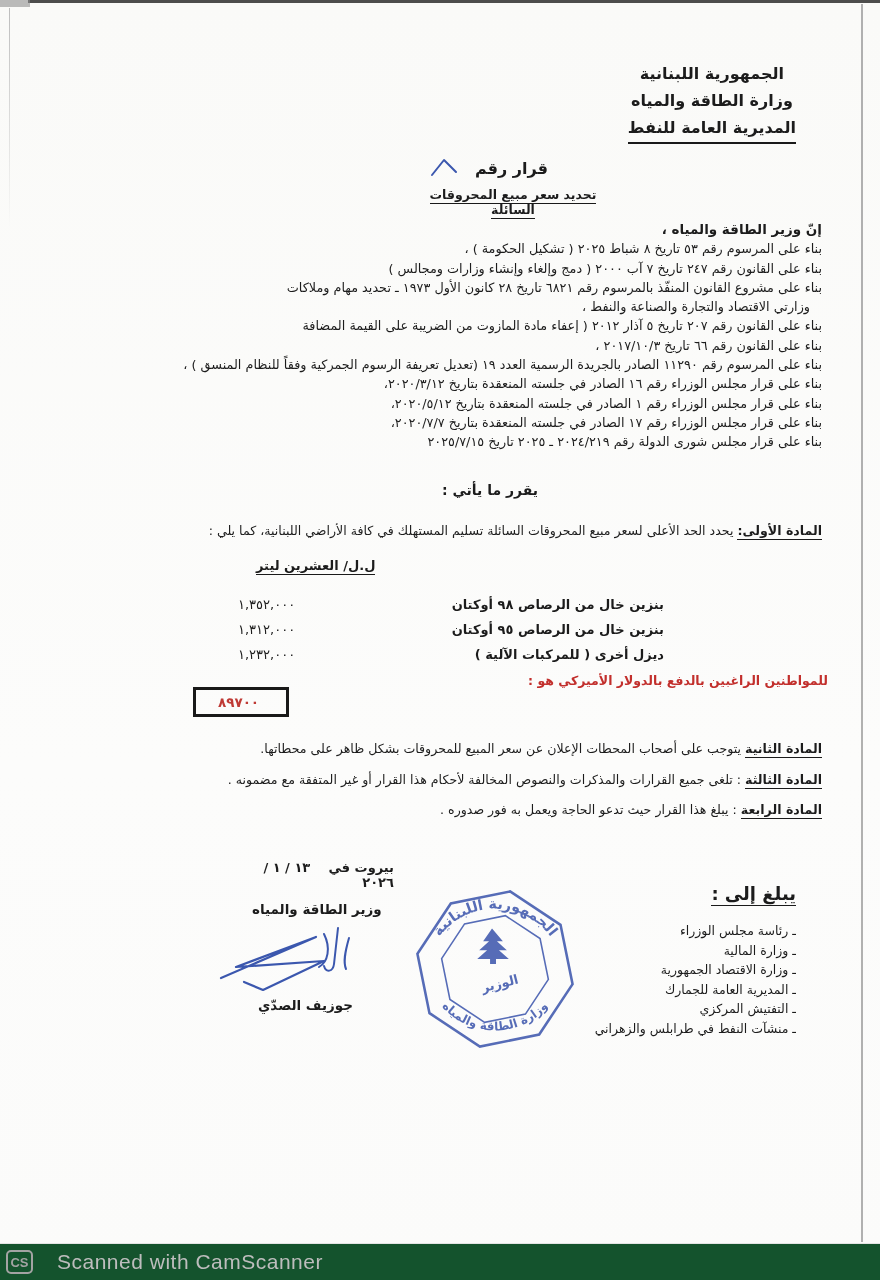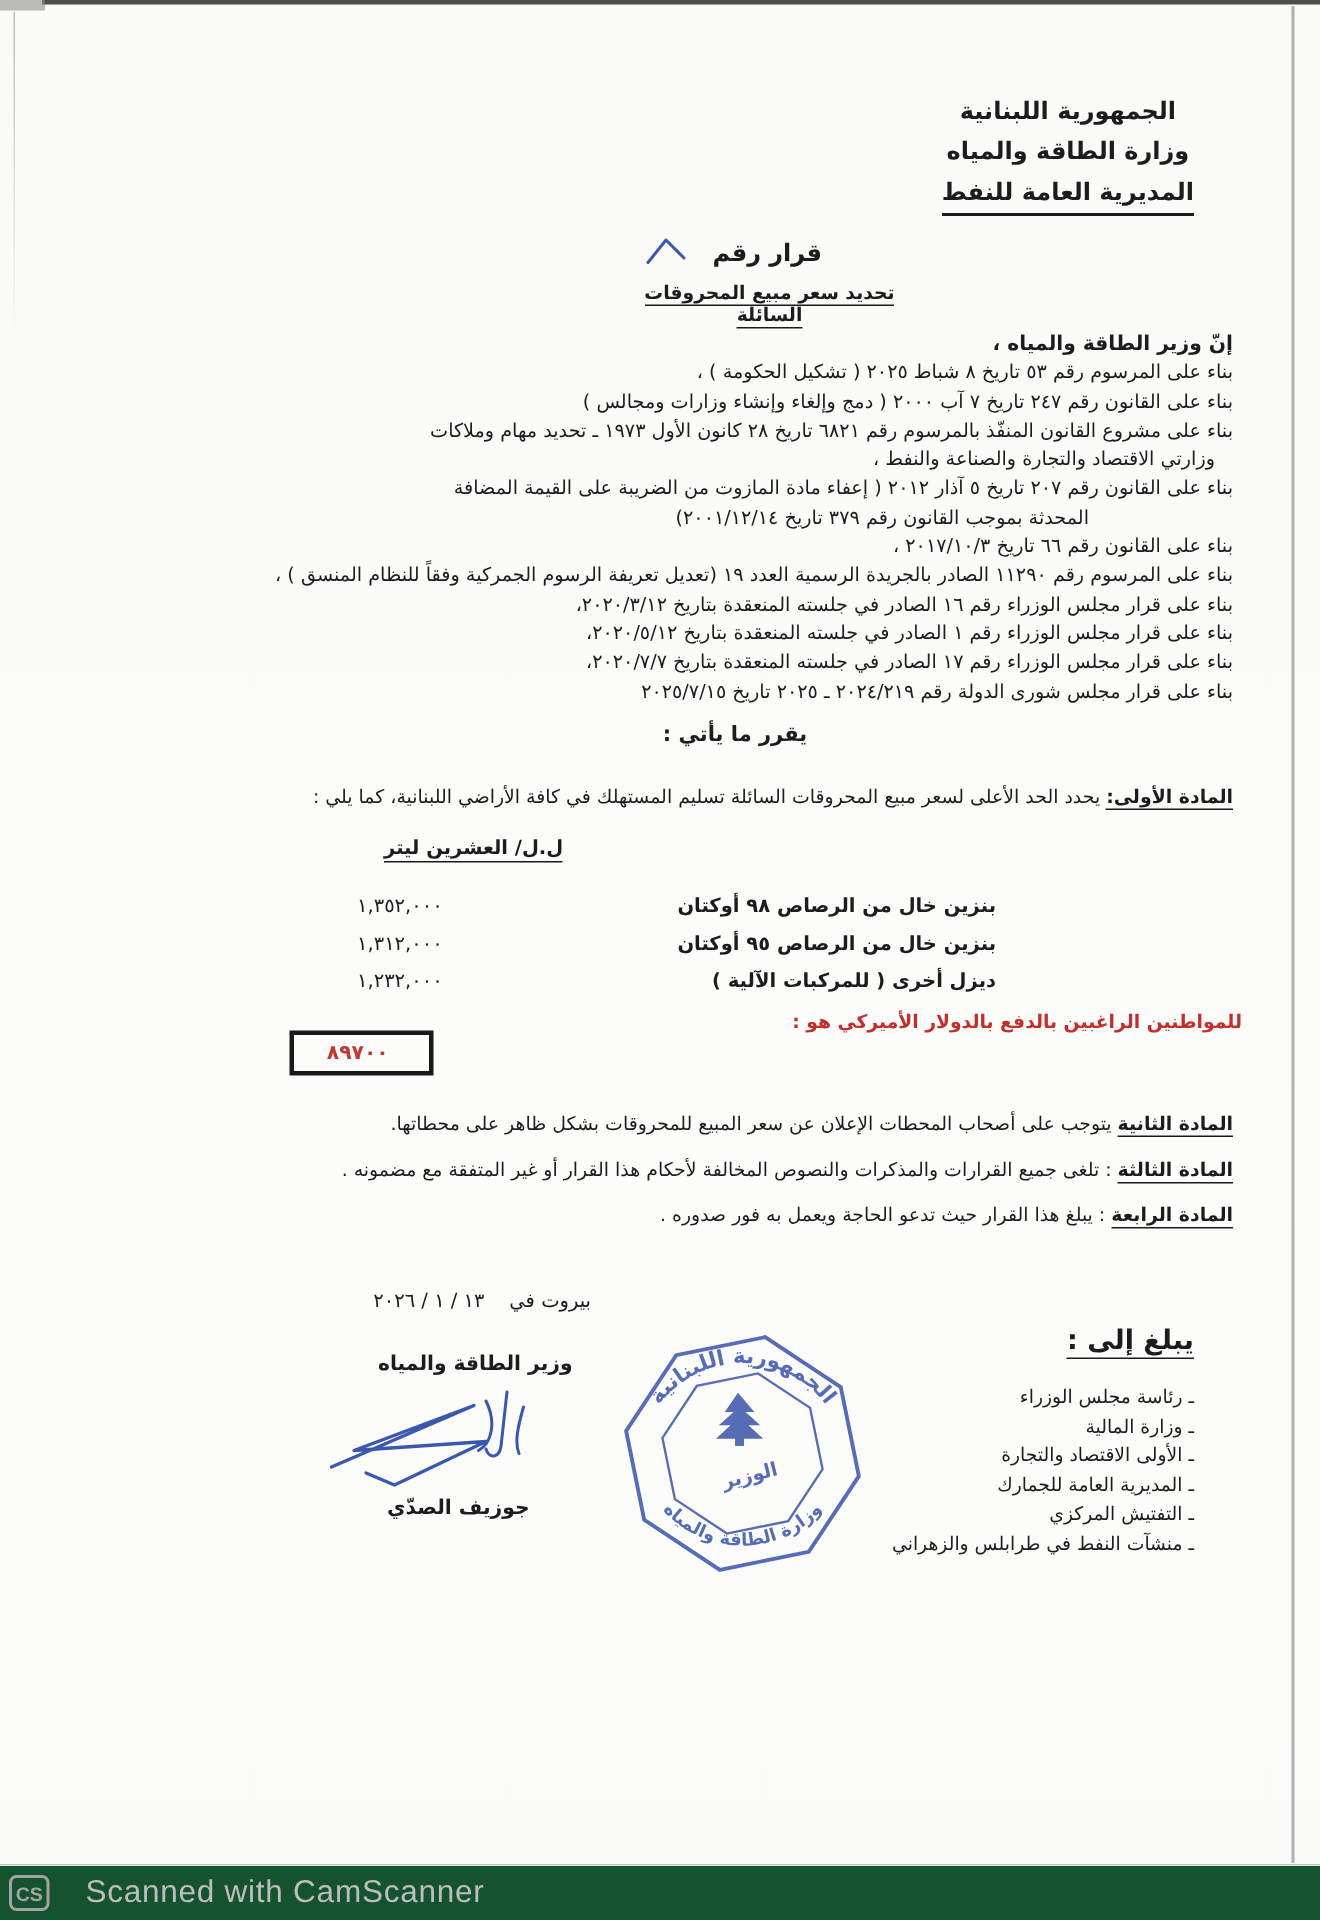--- a/index.html
+++ b/index.html
@@ -56,21 +56,21 @@
 
   .rate-box { position:absolute; top:687px; left:193px; width:96px; height:30px;
     border:3px solid #191919; display:flex; align-items:center; justify-content:center;
     color:#bf3a35; font-size:13.5px; font-weight:600; letter-spacing:5px; padding-right:5px; }
 
   .article-two   { position:absolute; top:741px; right:58px; width:770px; }
   .article-three { position:absolute; top:772px; right:58px; width:770px; }
   .article-four  { position:absolute; top:802px; right:58px; width:770px; }
 
   .place-date { position:absolute; top:860px; left:228px; width:166px;
-    font-size:13px; font-weight:400; text-align:right; }
+    font-size:13px; font-weight:700; text-align:right; }
   .minister-title { position:absolute; top:901px; left:252px; font-size:13.5px; font-weight:700; }
   .signature { position:absolute; top:920px; left:216px; width:155px; height:82px; }
   .minister-name { position:absolute; top:997px; left:258px; font-size:13.5px; font-weight:700; }
 
   .stamp { position:absolute; top:885px; left:396px; width:198px; height:168px; opacity:.88; }
 
   .distribution { position:absolute; top:883px; right:84px; text-align:right; font-size:12.5px; }
   .distribution .head { font-weight:700; font-size:18px; border-bottom:1.5px solid #1a1a1a;
     padding-bottom:1px; display:inline-block; margin-bottom:15px; }
   .distribution .items div { line-height:19.5px; white-space:nowrap; }
@@ -112,21 +112,20 @@
     <span class="u">تحديد سعر مبيع المحروقات السائلة</span>
   </div>
 
   <div class="preamble">
     <div class="intro">إنّ وزير الطاقة والمياه ،</div>
     <div>بناء على المرسوم رقم ٥٣  تاريخ ٨ شباط ٢٠٢٥ ( تشكيل الحكومة ) ،</div>
     <div>بناء على القانون رقم ٢٤٧ تاريخ ٧ آب ٢٠٠٠ ( دمج وإلغاء وإنشاء وزارات ومجالس )</div>
     <div>بناء على مشروع القانون المنفّذ بالمرسوم رقم ٦٨٢١ تاريخ ٢٨ كانون الأول ١٩٧٣ ـ تحديد مهام وملاكات</div>
     <div class="cont1">وزارتي الاقتصاد والتجارة والصناعة والنفط ،</div>
     <div>بناء على القانون رقم ٢٠٧ تاريخ ٥ آذار ٢٠١٢ ( إعفاء مادة المازوت من الضريبة على القيمة المضافة</div>
-    <div class="cont2">المحدثة بموجب القانون رقم ٣٧٩ تاريخ ٢٠٠١/١٢/١٤)</div>
     <div>بناء على القانون رقم ٦٦ تاريخ ٢٠١٧/١٠/٣ ،</div>
     <div>بناء على المرسوم رقم ١١٢٩٠ الصادر بالجريدة الرسمية العدد ١٩ (تعديل تعريفة الرسوم الجمركية وفقاً للنظام المنسق ) ،</div>
     <div>بناء على قرار مجلس الوزراء رقم ١٦ الصادر في جلسته المنعقدة بتاريخ ٢٠٢٠/٣/١٢،</div>
     <div>بناء على قرار مجلس الوزراء رقم ١ الصادر في جلسته المنعقدة بتاريخ ٢٠٢٠/٥/١٢،</div>
     <div>بناء على قرار مجلس الوزراء رقم ١٧ الصادر في جلسته المنعقدة بتاريخ ٢٠٢٠/٧/٧،</div>
     <div>بناء على قرار مجلس شورى الدولة رقم ٢٠٢٤/٢١٩ ـ ٢٠٢٥  تاريخ ٢٠٢٥/٧/١٥</div>
   </div>
 
   <div class="decree">يقرر ما يأتي :</div>
 
@@ -203,21 +202,21 @@
         <textPath href="#stampBot" startOffset="50%" text-anchor="middle">وزارة الطاقة والمياه</textPath>
       </text>
     </svg>
   </div>
 
   <div class="distribution">
     <span class="head">يبلغ إلى :</span>
     <div class="items">
       <div>ـ رئاسة مجلس الوزراء</div>
       <div>ـ وزارة المالية</div>
-      <div>ـ الأولى الاقتصاد والتجارة</div>
+      <div>ـ وزارة الاقتصاد الجمهورية</div>
       <div>ـ المديرية العامة للجمارك</div>
       <div>ـ التفتيش المركزي</div>
       <div>ـ منشآت النفط في طرابلس والزهراني</div>
     </div>
   </div>
 
   <div class="footer">
     <div class="cs-badge">CS</div>
     <div class="footer-text">Scanned with CamScanner</div>
   </div>

